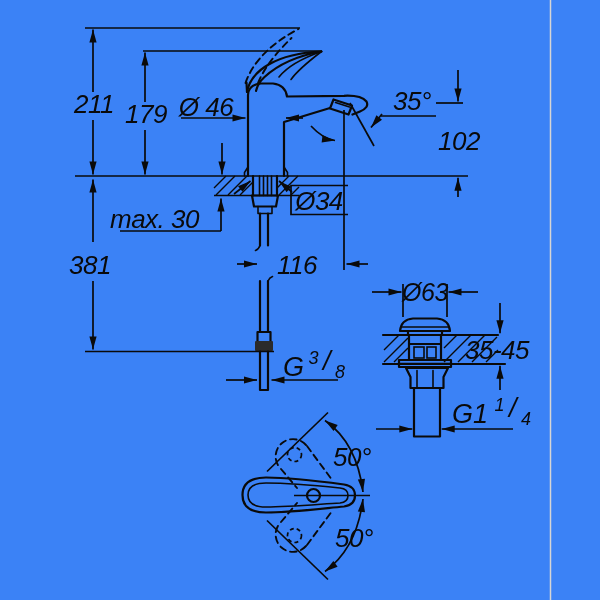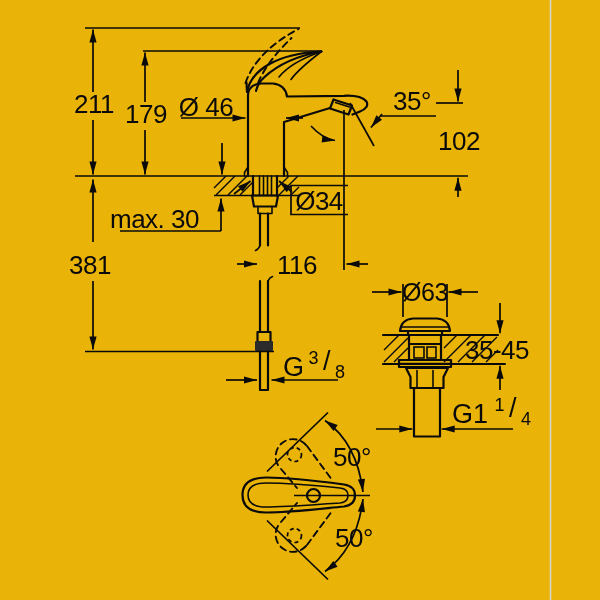--- a/index.html
+++ b/index.html
@@ -1,17 +1,17 @@
 <!DOCTYPE html>
 <html><head>
 <meta charset="utf-8">
 <style>
   html,body{margin:0;padding:0;background:#fff;width:600px;height:600px;overflow:hidden;}
-  #stage{position:relative;width:600px;height:600px;background:#eab308;
-         font-family:"Liberation Sans","DejaVu Sans",sans-serif;}
+  #stage{position:relative;width:600px;height:600px;background:#3b82f6;
+         font-family:"Liberation Sans","DejaVu Sans",sans-serif;font-style:italic;}
   svg{display:block;}
   text{fill:#0a0a0a;font-family:"Liberation Sans","DejaVu Sans",sans-serif;}
   .dimtxt{font-size:26px;letter-spacing:-0.5px;}
   .dimtxt-s{font-size:25px;letter-spacing:-0.5px;}
   .thread-base{font-size:27px;}
   .thread-small{font-size:18px;}
   .outline{stroke:#0a0a0a;stroke-width:2.2;fill:none;stroke-linecap:round;stroke-linejoin:round;}
   .outline-t{stroke:#0a0a0a;stroke-width:1.6;fill:none;stroke-linecap:round;}
   .dim{stroke:#0a0a0a;stroke-width:1.7;fill:none;}
   .hatch{stroke:#0a0a0a;stroke-width:1.4;fill:none;}

